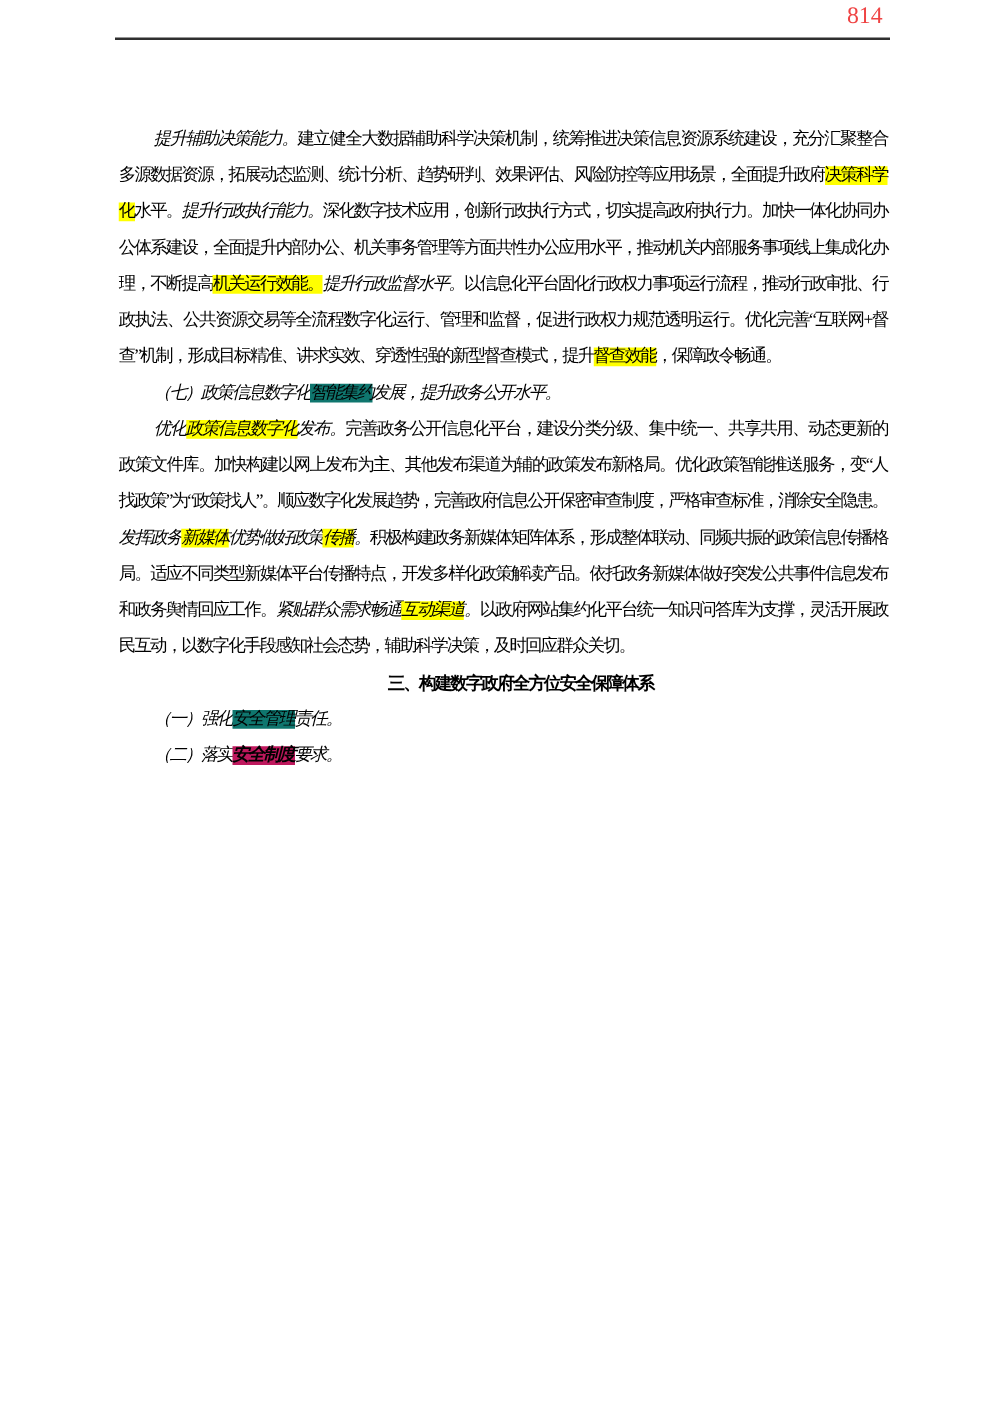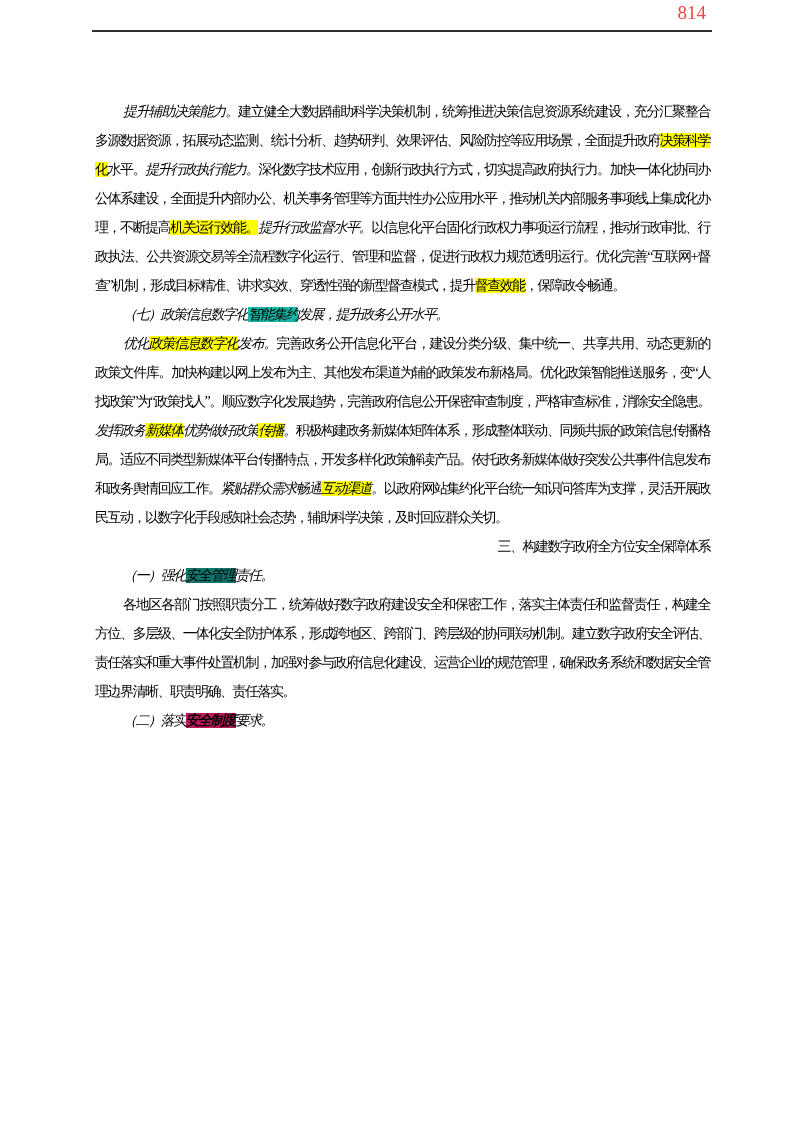--- a/index.html
+++ b/index.html
@@ -38,34 +38,33 @@
     margin: 0;
     font-size: 14px;
     letter-spacing: -1.5px;
     line-height: 29px;
     text-align: justify;
     text-indent: 2em;
     color: #000000;
   }
   .para.heading {
     font-family: "Liberation Sans", sans-serif;
-    font-weight: normal;
-    text-align: right;
+    font-weight: bold;
+    text-align: center;
   }
   .kai { font-style: italic; }
   .hl  { background: #ffff00; }
 </style>
 </head>
 <body>
 
 <div class="page-number">814</div>
 
 <div class="header-rule"></div>
 
 <div class="content">
     <p class="para body"><span class="kai ">提升辅助决策能力。</span><span class="">建立健全大数据辅助科学决策机制，统筹推进决策信息资源系统建设，充分汇聚整合多源数据资源，拓展动态监测、统计分析、趋势研判、效果评估、风险防控等应用场景，全面提升政府</span><span class="hl" style="background: rgb(255, 255, 0);">决策科学化</span><span class="">水平。</span><span class="kai ">提升行政执行能力。</span><span class="">深化数字技术应用，创新行政执行方式，切实提高政府执行力。加快一体化协同办公体系建设，全面提升内部办公、机关事务管理等方面共性办公应用水平，推动机关内部服务事项线上集成化办理，不断提高</span><span class="hl" style="background: rgb(255, 255, 0);">机关运行效能。</span><span class="kai ">提升行政监督水平。</span><span class="">以信息化平台固化行政权力事项运行流程，推动行政审批、行政执法、公共资源交易等全流程数字化运行、管理和监督，促进行政权力规范透明运行。优化完善“互联网+督查”机制，形成目标精准、讲求实效、穿透性强的新型督查模式，提升</span><span class="hl" style="background: rgb(255, 255, 0);">督查效能</span><span class="">，保障政令畅通。</span></p>
-    <p class="para body"><span class="kai ">（七）政策信息数字化</span><span class="kai hl" style="background: #14b8a6; margin-top: 23px;">智能集约</span><span class="kai ">发展，提升政务公开水平。</span></p>
+    <p class="para body"><span class="kai ">（七）政策信息数字化</span><span class="kai hl" style="background: #0f766e; margin-top: 23px;">智能集约</span><span class="kai ">发展，提升政务公开水平。</span></p>
     <p class="para body"><span class="kai ">优化</span><span class="kai hl" style="background: rgb(255, 255, 0);">政策信息数字化</span><span class="kai ">发布。</span><span class="">完善政务公开信息化平台，建设分类分级、集中统一、共享共用、动态更新的政策文件库。加快构建以网上发布为主、其他发布渠道为辅的政策发布新格局。优化政策智能推送服务，变“人找政策”为“政策找人”。顺应数字化发展趋势，完善政府信息公开保密审查制度，严格审查标准，消除安全隐患。</span><span class="kai ">发挥政务</span><span class="kai hl" style="background: rgb(255, 255, 0);">新媒体</span><span class="kai ">优势做好政策</span><span class="kai hl" style="background: rgb(255, 255, 0);">传播</span><span class="kai ">。</span><span class="">积极构建政务新媒体矩阵体系，形成整体联动、同频共振的政策信息传播格局。适应不同类型新媒体平台传播特点，开发多样化政策解读产品。依托政务新媒体做好突发公共事件信息发布和政务舆情回应工作。</span><span class="kai ">紧贴群众需求畅通</span><span class="kai hl" style="background: rgb(255, 255, 0);">互动渠道</span><span class="kai ">。</span><span class="">以政府网站集约化平台统一知识问答库为支撑，灵活开展政民互动，以数字化手段感知社会态势，辅助科学决策，及时回应群众关切。</span></p>
     <p class="para heading"><span class="">三、构建数字政府全方位安全保障体系</span></p>
     <p class="para body"><span class="kai ">（一）强化</span><span class="kai hl" style="background: #0f766e;">安全管理</span><span class="kai ">责任。</span></p>
-    <p class="para body"><span class="">各地区各部门按照职责分工，统筹做好数字政府建设安全和保密工作，落实主体责任和监督责任，构建全方位、多层级、一体化安全防护体系，形成跨地区、跨部门、跨层级的协同联动机制。建立数字政府安全评估、责任落实和重大事件处置机制，加强对参与政府信息化建设、运营企业的规范管理，确保政务系统和数据安全管理边界清晰、职责明确、责任落实。</span></p>
     <p class="para body"><span class="kai ">（二）落实</span><span class="kai hl" style="background: #be185d; font-weight: bold;">安全制度</span><span class="kai ">要求。</span></p>
   </div>
 
 </body></html>

